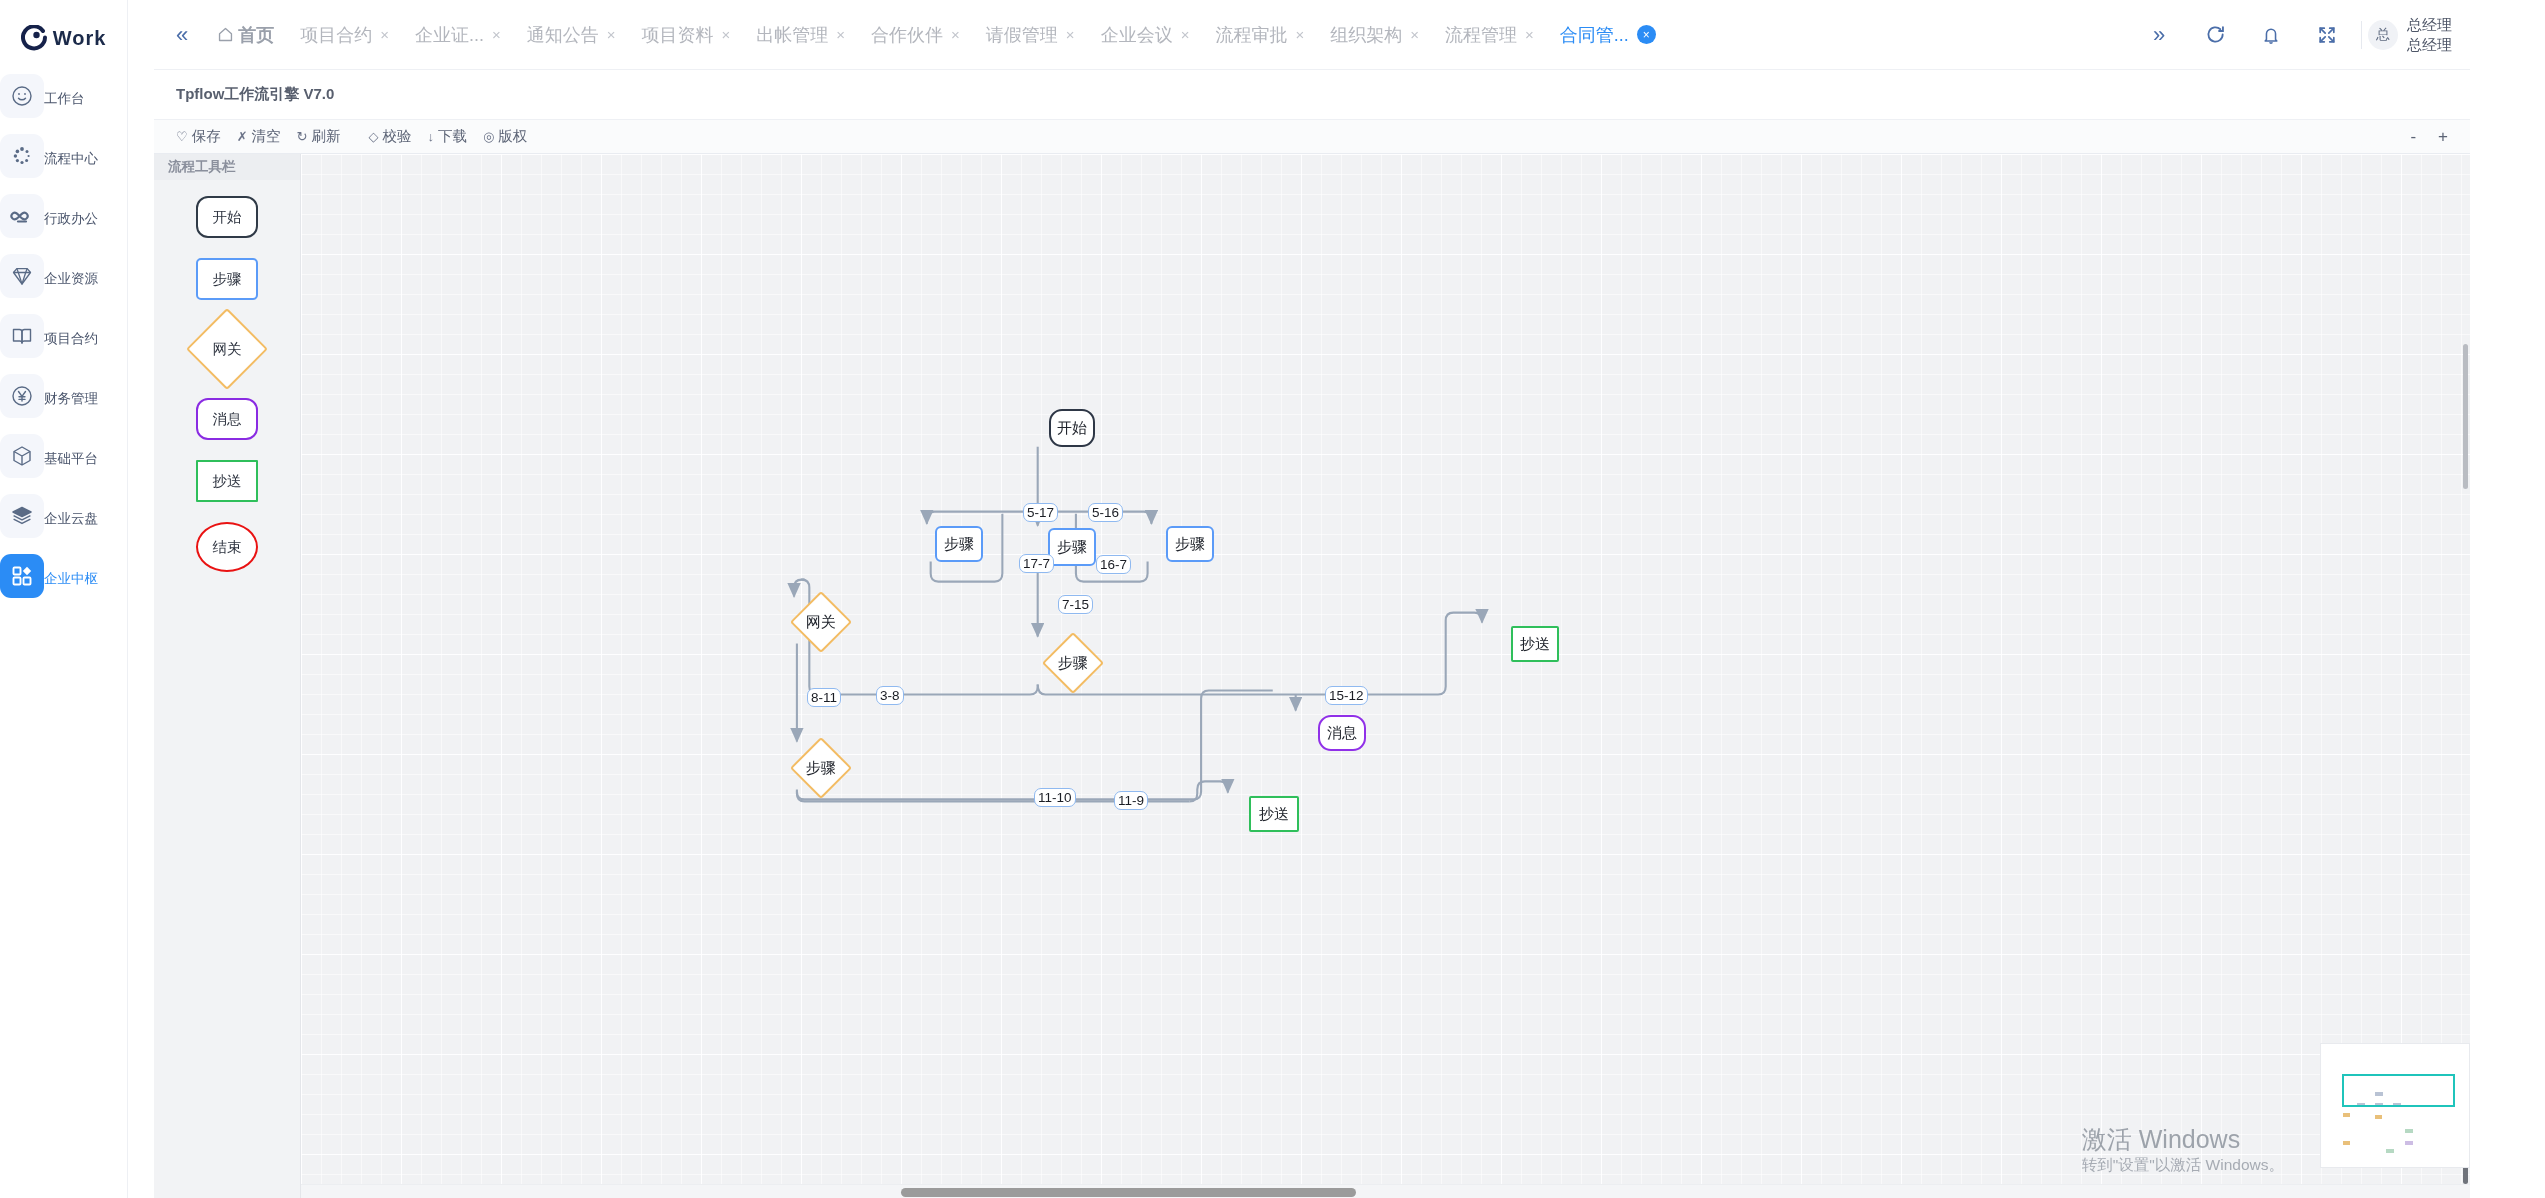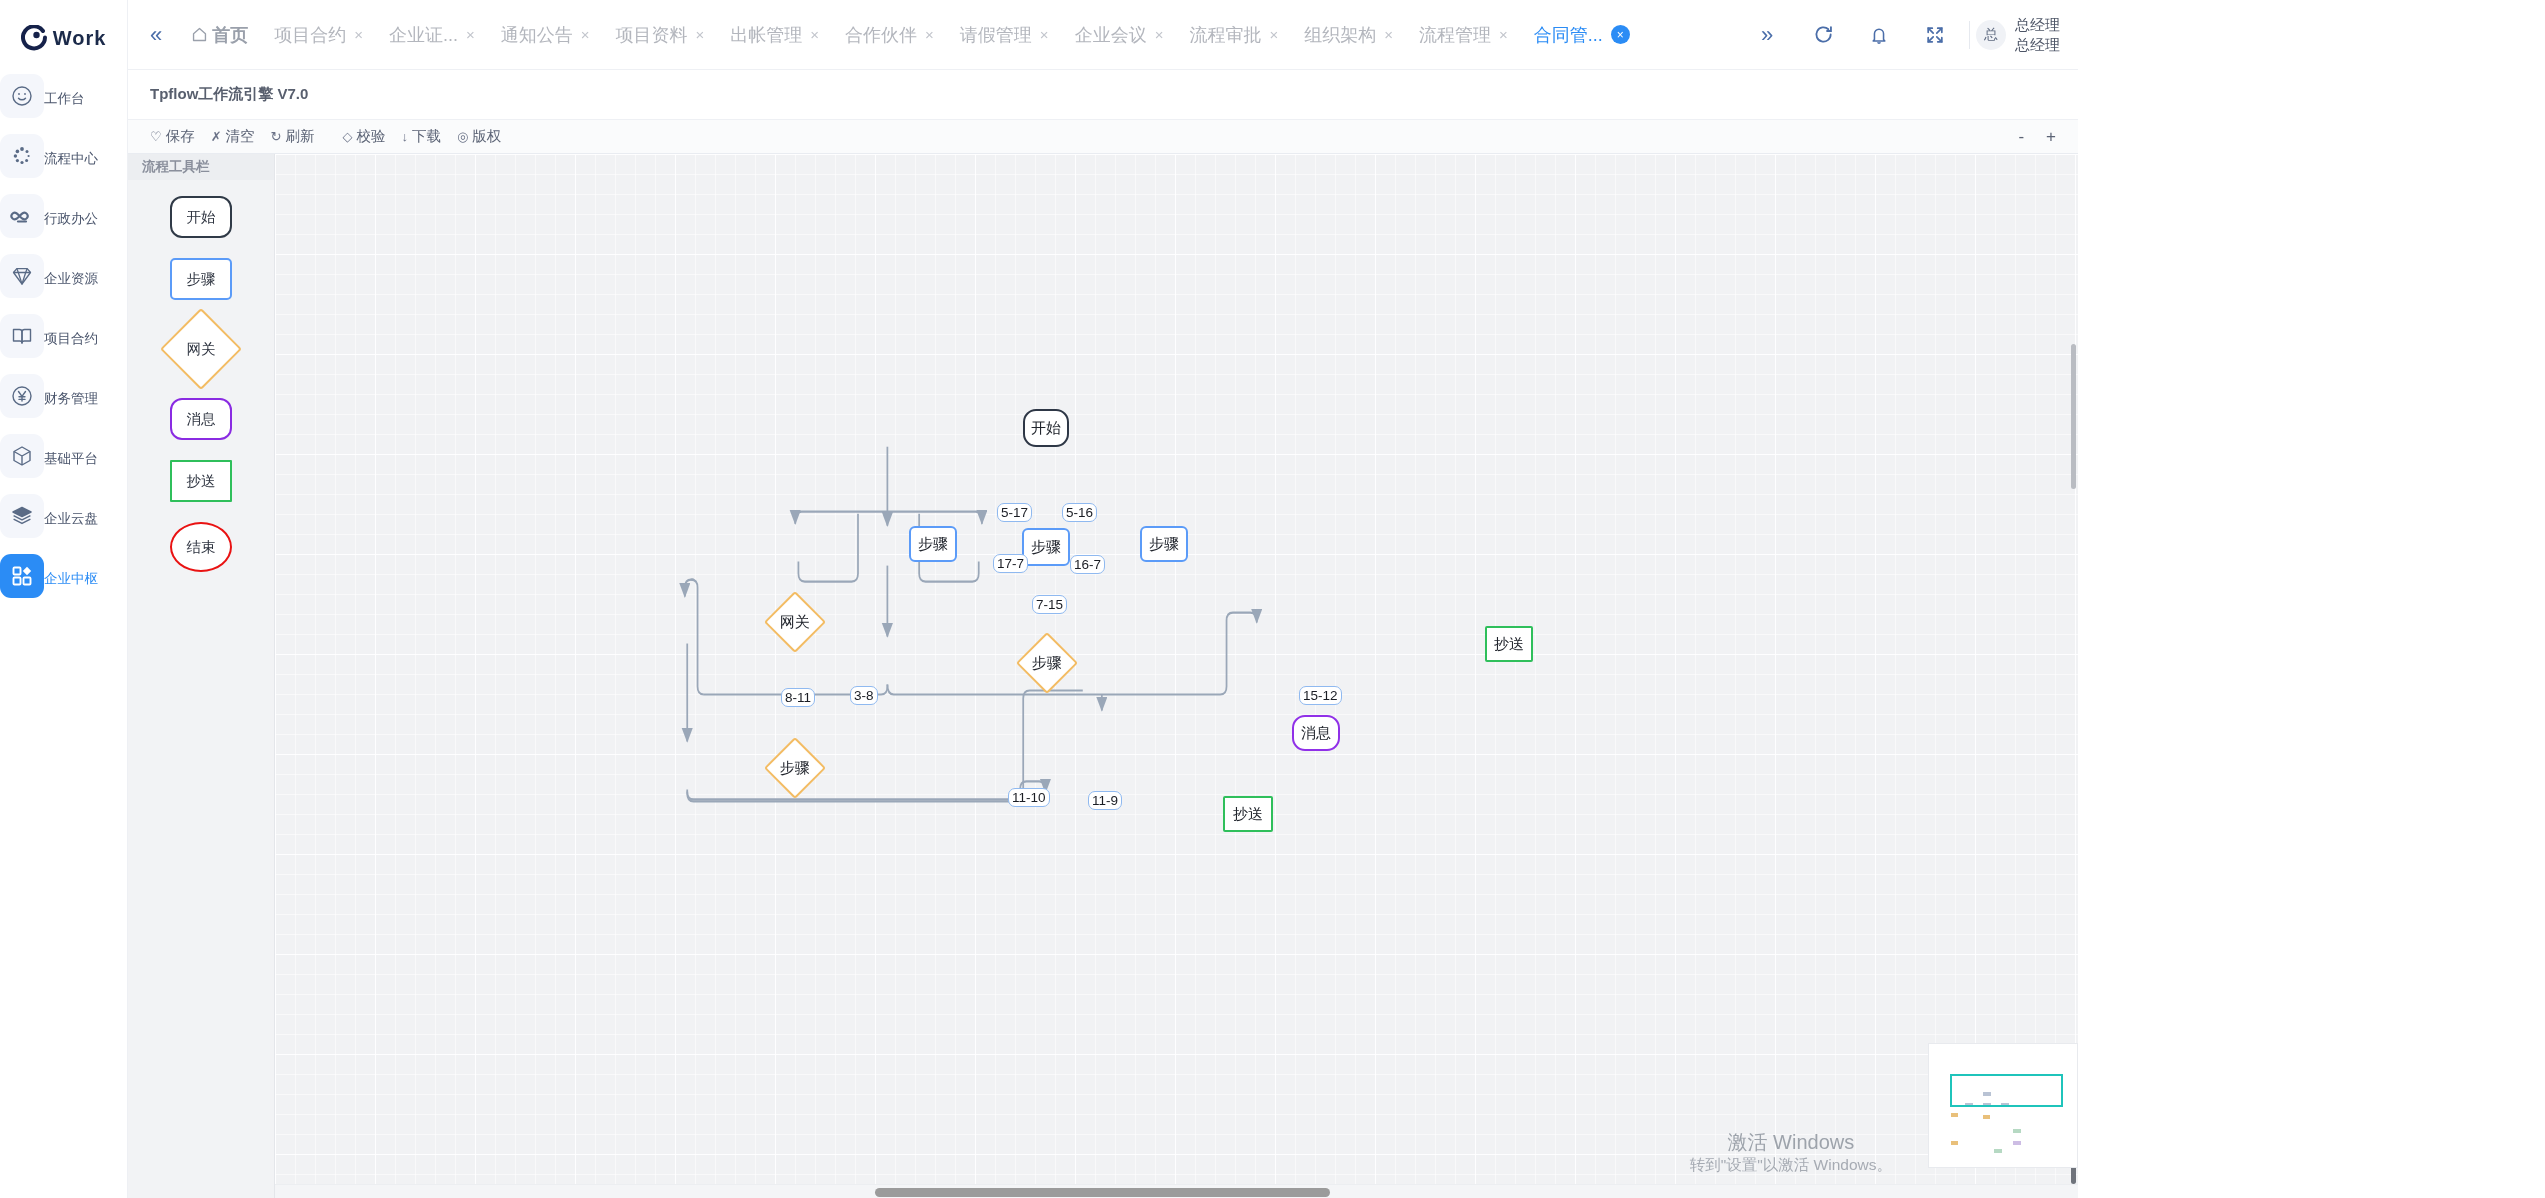--- a/index.html
+++ b/index.html
@@ -3,21 +3,21 @@
 <meta charset="utf-8">
 <style>
   * { box-sizing: border-box; margin: 0; padding: 0; }
   html, body {
     width: 2545px; height: 1198px;
     font-family: "Liberation Sans", "DejaVu Sans", sans-serif;
     background: #ffffff;
     overflow: hidden;
   }
   
-  #app { display: flex; width: 2078px; height: 1198px; }
+  #app { display: flex; width: 2470px; height: 1198px; gap: 26px; }
   .rail {
     width: 128px; flex: 0 0 128px; height: 1198px;
     background: #ffffff;
     border-right: 1px solid #eef0f4;
     display: flex; flex-direction: column; align-items: center;
     padding-top: 8px;
   }
   .brand {
     height: 60px; width: 100%;
     display: flex; align-items: center; justify-content: center;
@@ -178,21 +178,21 @@
   }
   .vscroll .thumb2 {
     position: absolute; right: 2px; bottom: 0px; width: 5px; height: 24px;
     background: #6f737b; border-radius: 4px;
   }
   
   .watermark {
     position: absolute; right: 186px; bottom: 22px; z-index: 13;
     color: #9aa0a8; text-align: left; user-select: none;
   }
-  .wm1 { font-size: 20px; line-height: 1.25; color:#9da3ab;text-align:center; }
+  .wm1 { font-size: 25px; line-height: 1.25; color:#9da3ab; }
   .wm2 { font-size: 15.5px; color: #a6abb3; }
   svg.ic { display:block; }
 </style>
 </head>
 <body>
 
 <div id="app">
 
   <div class="rail">
     <div class="brand">

